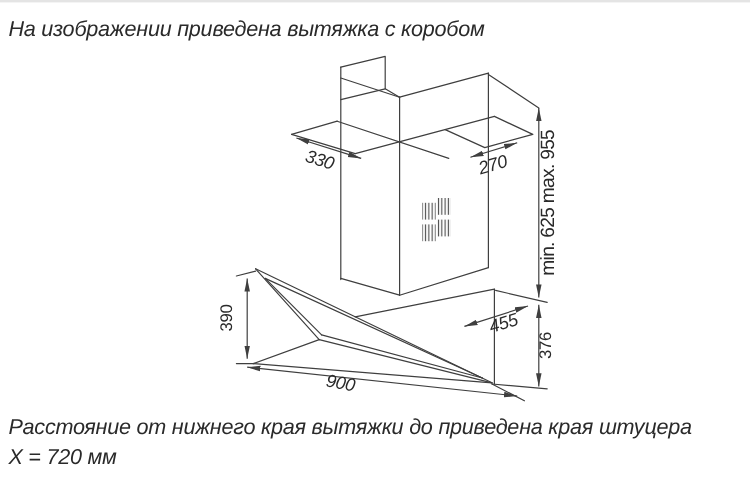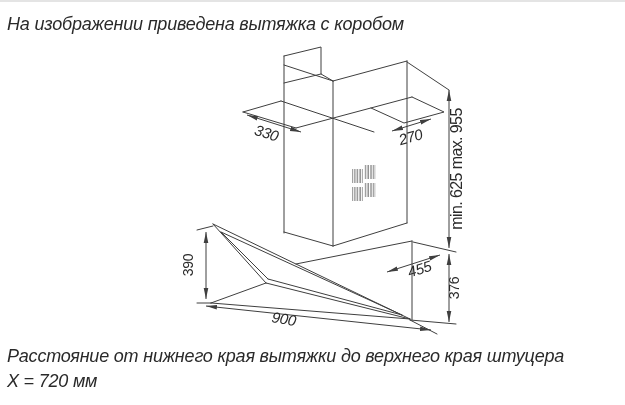--- a/index.html
+++ b/index.html
@@ -115,15 +115,15 @@
       <text class="ti" text-anchor="middle" transform="translate(421,272) rotate(-17)">455</text>
     </g>
 
     <g>
       <path class="ln" d="M410,318 L456,322"></path>
       <path class="dimln" marker-start="url(#ah)" marker-end="url(#ah)" d="M449,252 L449,320"></path>
       <text class="tu" text-anchor="middle" transform="translate(459,286) rotate(-90)">376</text>
     </g>
   </svg>
 
-  <div class="cap cap-b1">Расстояние от нижнего края вытяжки до верхнего края штуцера</div>
+  <div class="cap cap-b1">Расстояние от нижнего края вытяжки до приведена края штуцера</div>
   <div class="cap cap-b2">X = 720 мм</div>
 </div>
 
 </body></html>

